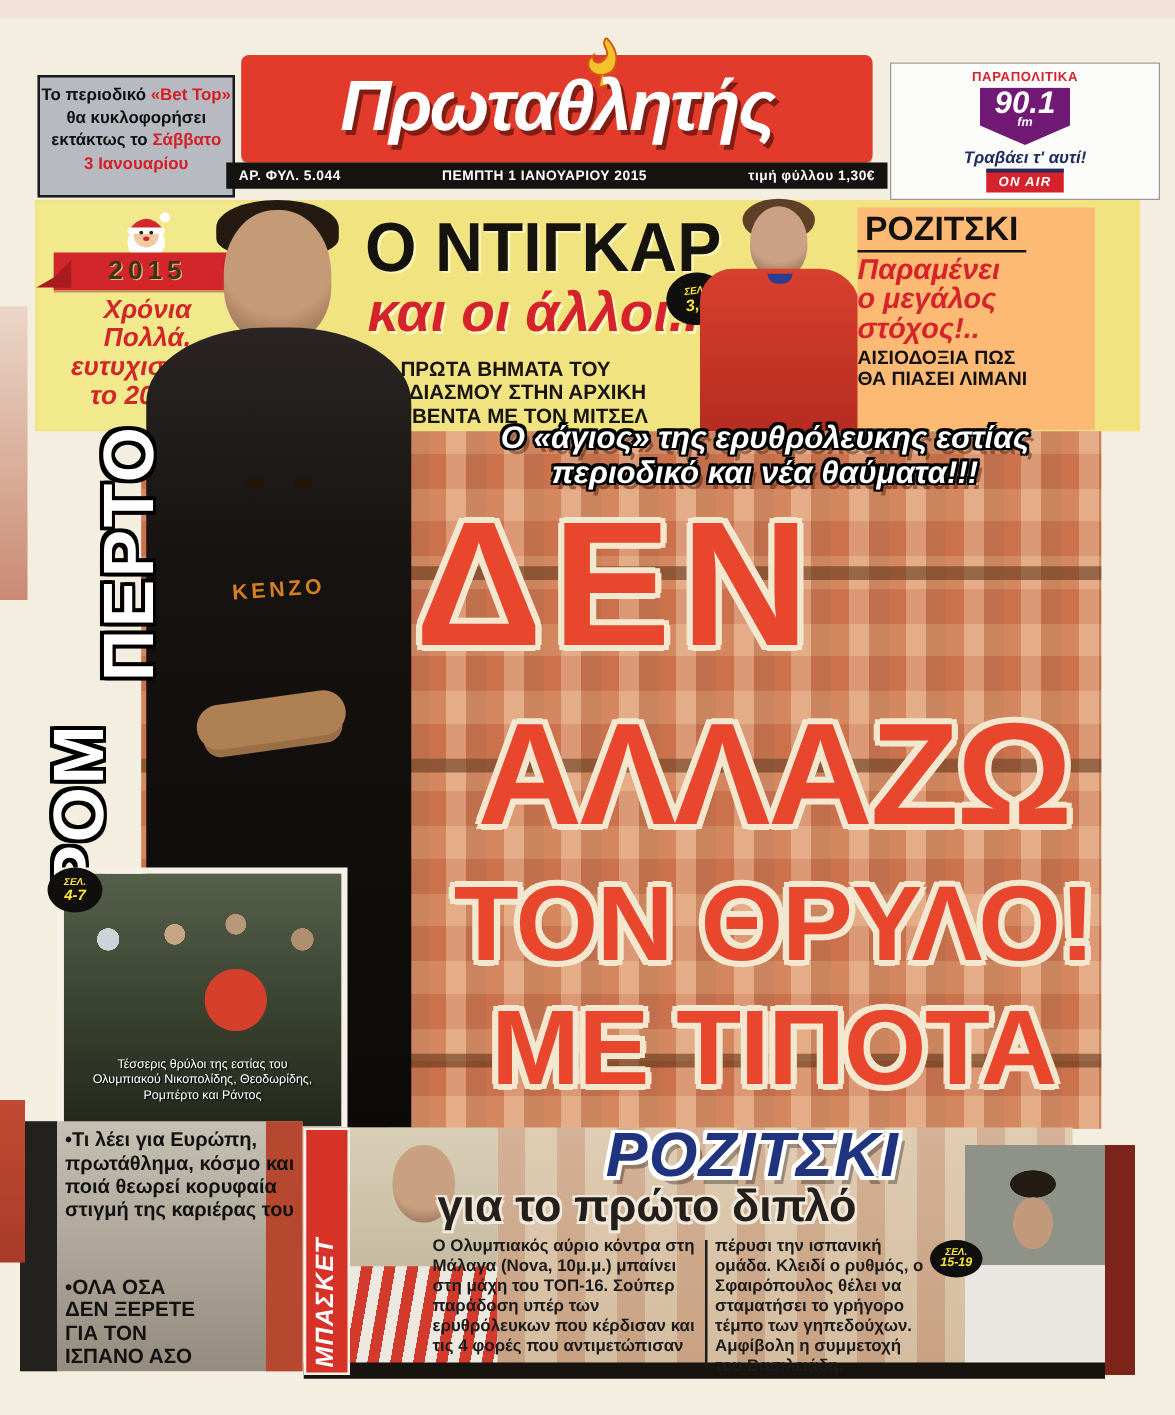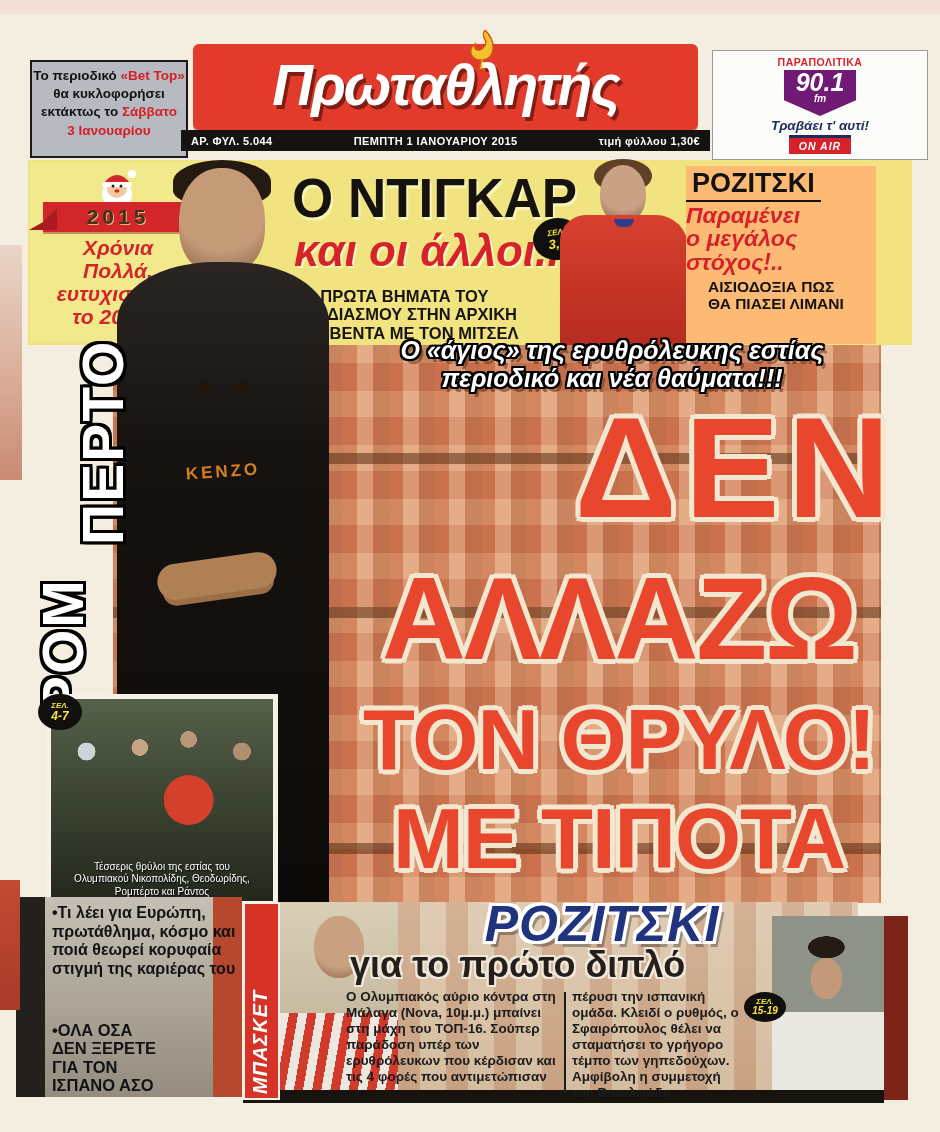--- a/index.html
+++ b/index.html
@@ -53,21 +53,21 @@
   .digard-title{left:292px;top:166px;width:300px;color:#16120e;font-size:53px;font-weight:900;
     letter-spacing:0px;transform:scaleY(1.05);transform-origin:0 0;text-shadow:2px 2px 0 rgba(255,255,220,.6);}
   .digard-sub{left:294px;top:226px;width:290px;color:#d6232b;font-size:44px;font-weight:900;font-style:italic;
     text-shadow:2px 2px 0 rgba(255,255,220,.7);}
   .digard-deck{left:295px;top:287px;width:280px;color:#18140f;font-size:16.5px;font-weight:800;line-height:1.12;}
 
   .rosicky-box{left:686px;top:166px;width:190px;height:178px;background:#fdba74;text-align:left;}
   .ros-title{font-size:27px;font-weight:900;color:#141210;border-bottom:2px solid #141210;
     display:inline-block;padding:2px 6px 1px;}
   .ros-sub{color:#d6232b;font-weight:900;font-style:italic;font-size:23px;line-height:1.02;margin-top:2px;}
-  .ros-deck{color:#141210;font-weight:800;font-size:15.5px;line-height:1.1;margin-top:4px;margin-left:22px;}
+  .ros-deck{color:#141210;font-weight:800;font-size:15.5px;line-height:1.1;margin-top:4px;}
 
   
   .rosicky-photo{left:558px;top:163px;width:130px;height:182px;}
   .ros-head{position:absolute;left:42px;top:2px;width:46px;height:58px;border-radius:50% 50% 46% 46%;
     background:radial-gradient(circle at 50% 36%,#cba186 0 55%,#8a6848 90%);}
   .ros-hair{position:absolute;left:36px;top:-4px;width:58px;height:34px;border-radius:50%;
     background:#5d4026;}
   .ros-body{position:absolute;left:2px;top:52px;width:128px;height:130px;border-radius:26px 32px 0 0;
     background:linear-gradient(180deg,#d8402f,#b62c20);}
   .ros-collar{position:absolute;left:56px;top:56px;width:20px;height:8px;background:#2b3f8e;border-radius:0 0 8px 8px;}
@@ -103,21 +103,21 @@
   .v-rom{left:30px;top:714px;width:178px;}
 
   
   .kicker{left:332px;top:336px;width:560px;text-align:center;color:#fff;font-weight:800;font-style:italic;
     font-size:25px;line-height:1.12;
     text-shadow:-2px -2px 0 #000,2px -2px 0 #000,-2px 2px 0 #000,2px 2px 0 #000,
     -2px 0 0 #000,2px 0 0 #000,0 -2px 0 #000,0 2px 0 #000,4px 5px 0 rgba(70,25,0,.45);}
   .headline{left:332px;top:390px;width:574px;text-align:center;color:#e8472e;font-weight:900;}
   .hl{text-shadow:-4px -4px 0 #f3e7cf,4px -4px 0 #f3e7cf,-4px 4px 0 #f3e7cf,4px 4px 0 #f3e7cf,
     -5px 0 0 #f3e7cf,5px 0 0 #f3e7cf,0 -5px 0 #f3e7cf,0 5px 0 #f3e7cf;}
-  .hl1{font-size:142px;line-height:156px;text-align:right;padding-right:8px;letter-spacing:8px;}
+  .hl1{font-size:142px;line-height:156px;text-align:left;padding-right:8px;letter-spacing:8px;}
   .hl2{font-size:116px;line-height:146px;letter-spacing:-2px;}
   .hl3{font-size:85px;line-height:102px;letter-spacing:-1px;}
   .hl4{font-size:85px;line-height:96px;letter-spacing:-1px;}
 
   
   .badge{background:#100f0d;color:#f7e23a;border-radius:50%;display:flex;flex-direction:column;
     align-items:center;justify-content:center;font-style:italic;font-weight:800;line-height:1;}
   .badge .bl{font-size:8px;} .badge .bp{font-size:13px;}
   .badge-38{left:533px;top:218px;width:48px;height:42px;transform:rotate(-8deg);}
   .badge-47{left:38px;top:694px;width:44px;height:36px;}
@@ -126,21 +126,21 @@
 
   
   .inset-photo{left:46px;top:694px;width:222px;height:202px;border:5px solid #f6f1e6;
     background:
       radial-gradient(circle 36px at 62% 50%,#d5402c 0 68%,transparent 70%),
       radial-gradient(circle 13px at 16% 26%,#cdd3d6 0 68%,transparent 70%),
       radial-gradient(circle 12px at 40% 24%,#c5a584 0 68%,transparent 70%),
       radial-gradient(circle 12px at 62% 20%,#b89878 0 68%,transparent 70%),
       radial-gradient(circle 13px at 86% 26%,#b08f70 0 68%,transparent 70%),
       linear-gradient(180deg,#55604a 0%,#39412f 55%,#23271c 100%);}
-  .inset-caption{position:absolute;left:0;bottom:3px;width:100%;text-align:center;color:#fff;
+  .inset-caption{position:absolute;left:0;bottom:18px;width:100%;text-align:center;color:#fff;
     font-size:10px;line-height:1.25;text-shadow:1px 1px 1px #000;}
 
   
   .bullets{left:16px;top:897px;width:226px;height:200px;
     background:
       linear-gradient(90deg,#23211e 0 13%,rgba(35,33,30,0) 13%),
       linear-gradient(270deg,#b5482e 0 13%,rgba(181,72,46,0) 13%),
       linear-gradient(180deg,#c6c0b4,#948c7e);}
   .bullet1{position:absolute;left:36px;top:7px;width:192px;color:#121212;font-weight:800;
     font-size:16px;line-height:1.17;}

